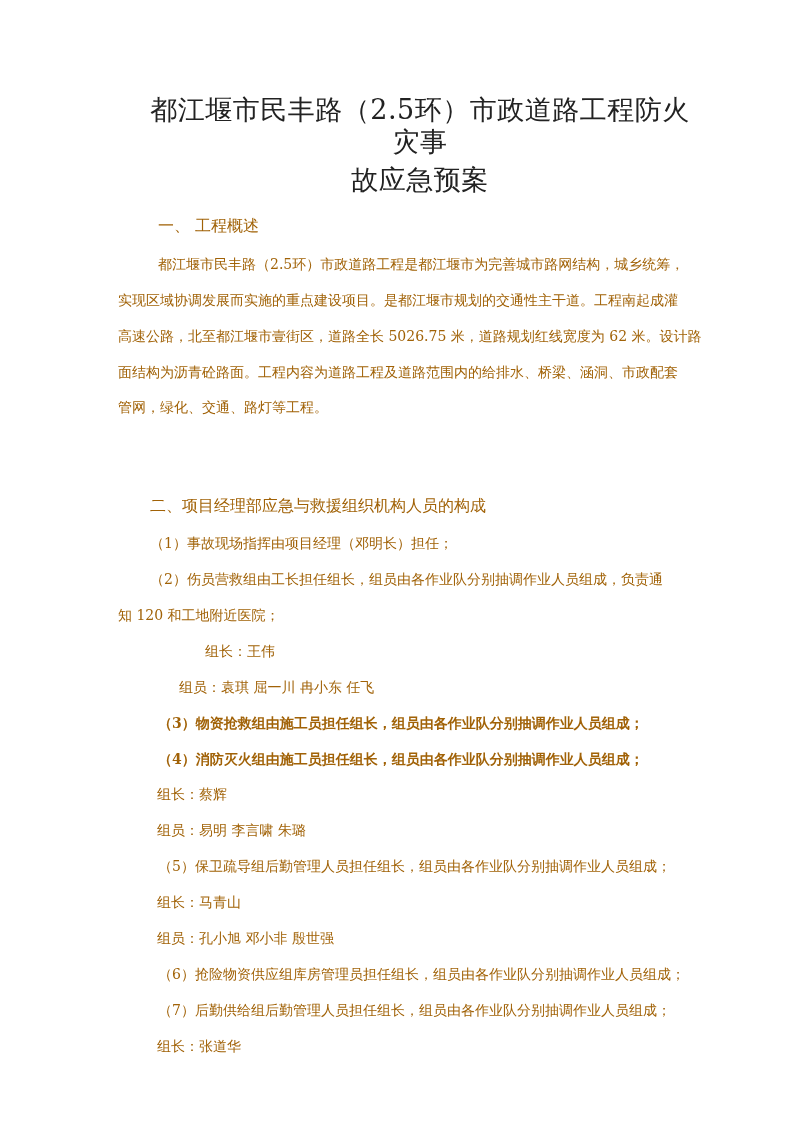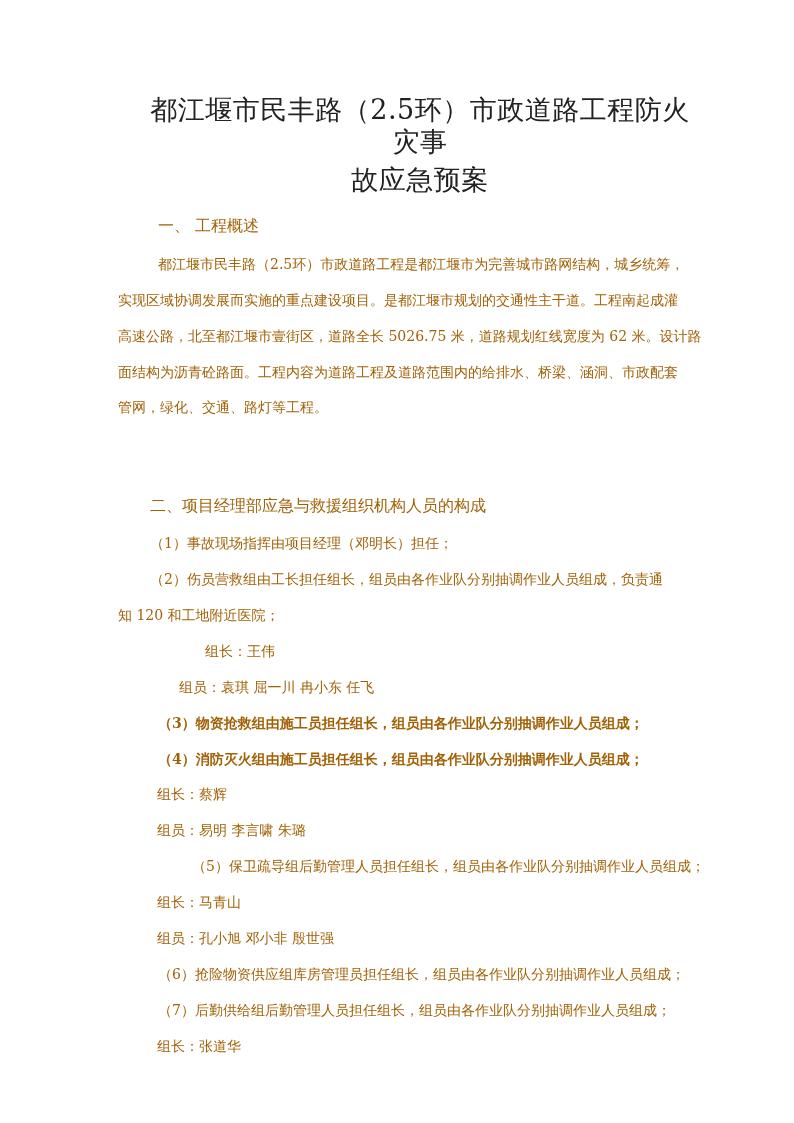--- a/index.html
+++ b/index.html
@@ -40,19 +40,19 @@
 
   <div class="line" style="left:150px; top:533px;">（1）事故现场指挥由项目经理（邓明长）担任；</div>
   <div class="line" style="left:150px; top:569px;">（2）伤员营救组由工长担任组长，组员由各作业队分别抽调作业人员组成，负责通</div>
   <div class="line" style="left:118px; top:605px;">知 120 和工地附近医院；</div>
   <div class="line" style="left:157px; top:641px;margin-left:48px;">组长：王伟</div>
   <div class="line" style="left:157px; top:677px;margin-left:22px;">组员：袁琪  屈一川  冉小东  任飞</div>
   <div class="line" style="left:158px; top:713px;font-weight:bold;">（3）物资抢救组由施工员担任组长，组员由各作业队分别抽调作业人员组成；</div>
   <div class="line" style="left:158px; top:749px;font-weight:bold;">（4）消防灭火组由施工员担任组长，组员由各作业队分别抽调作业人员组成；</div>
   <div class="line" style="left:157px; top:784px;">组长：蔡辉</div>
   <div class="line" style="left:157px; top:820px;">组员：易明  李言啸  朱璐</div>
-  <div class="line" style="left:158px; top:856px;margin-left:34px;">（5）保卫疏导组后勤管理人员担任组长，组员由各作业队分别抽调作业人员组成；</div>
+  <div class="line" style="left:158px; top:856px;">（5）保卫疏导组后勤管理人员担任组长，组员由各作业队分别抽调作业人员组成；</div>
   <div class="line" style="left:157px; top:892px;">组长：马青山</div>
   <div class="line" style="left:157px; top:928px;">组员：孔小旭  邓小非  殷世强</div>
   <div class="line" style="left:158px; top:964px;">（6）抢险物资供应组库房管理员担任组长，组员由各作业队分别抽调作业人员组成；</div>
   <div class="line" style="left:158px; top:1000px;">（7）后勤供给组后勤管理人员担任组长，组员由各作业队分别抽调作业人员组成；</div>
   <div class="line" style="left:157px; top:1036px;text-align:right;">组长：张道华</div>
 </div>
 
 </body></html>

